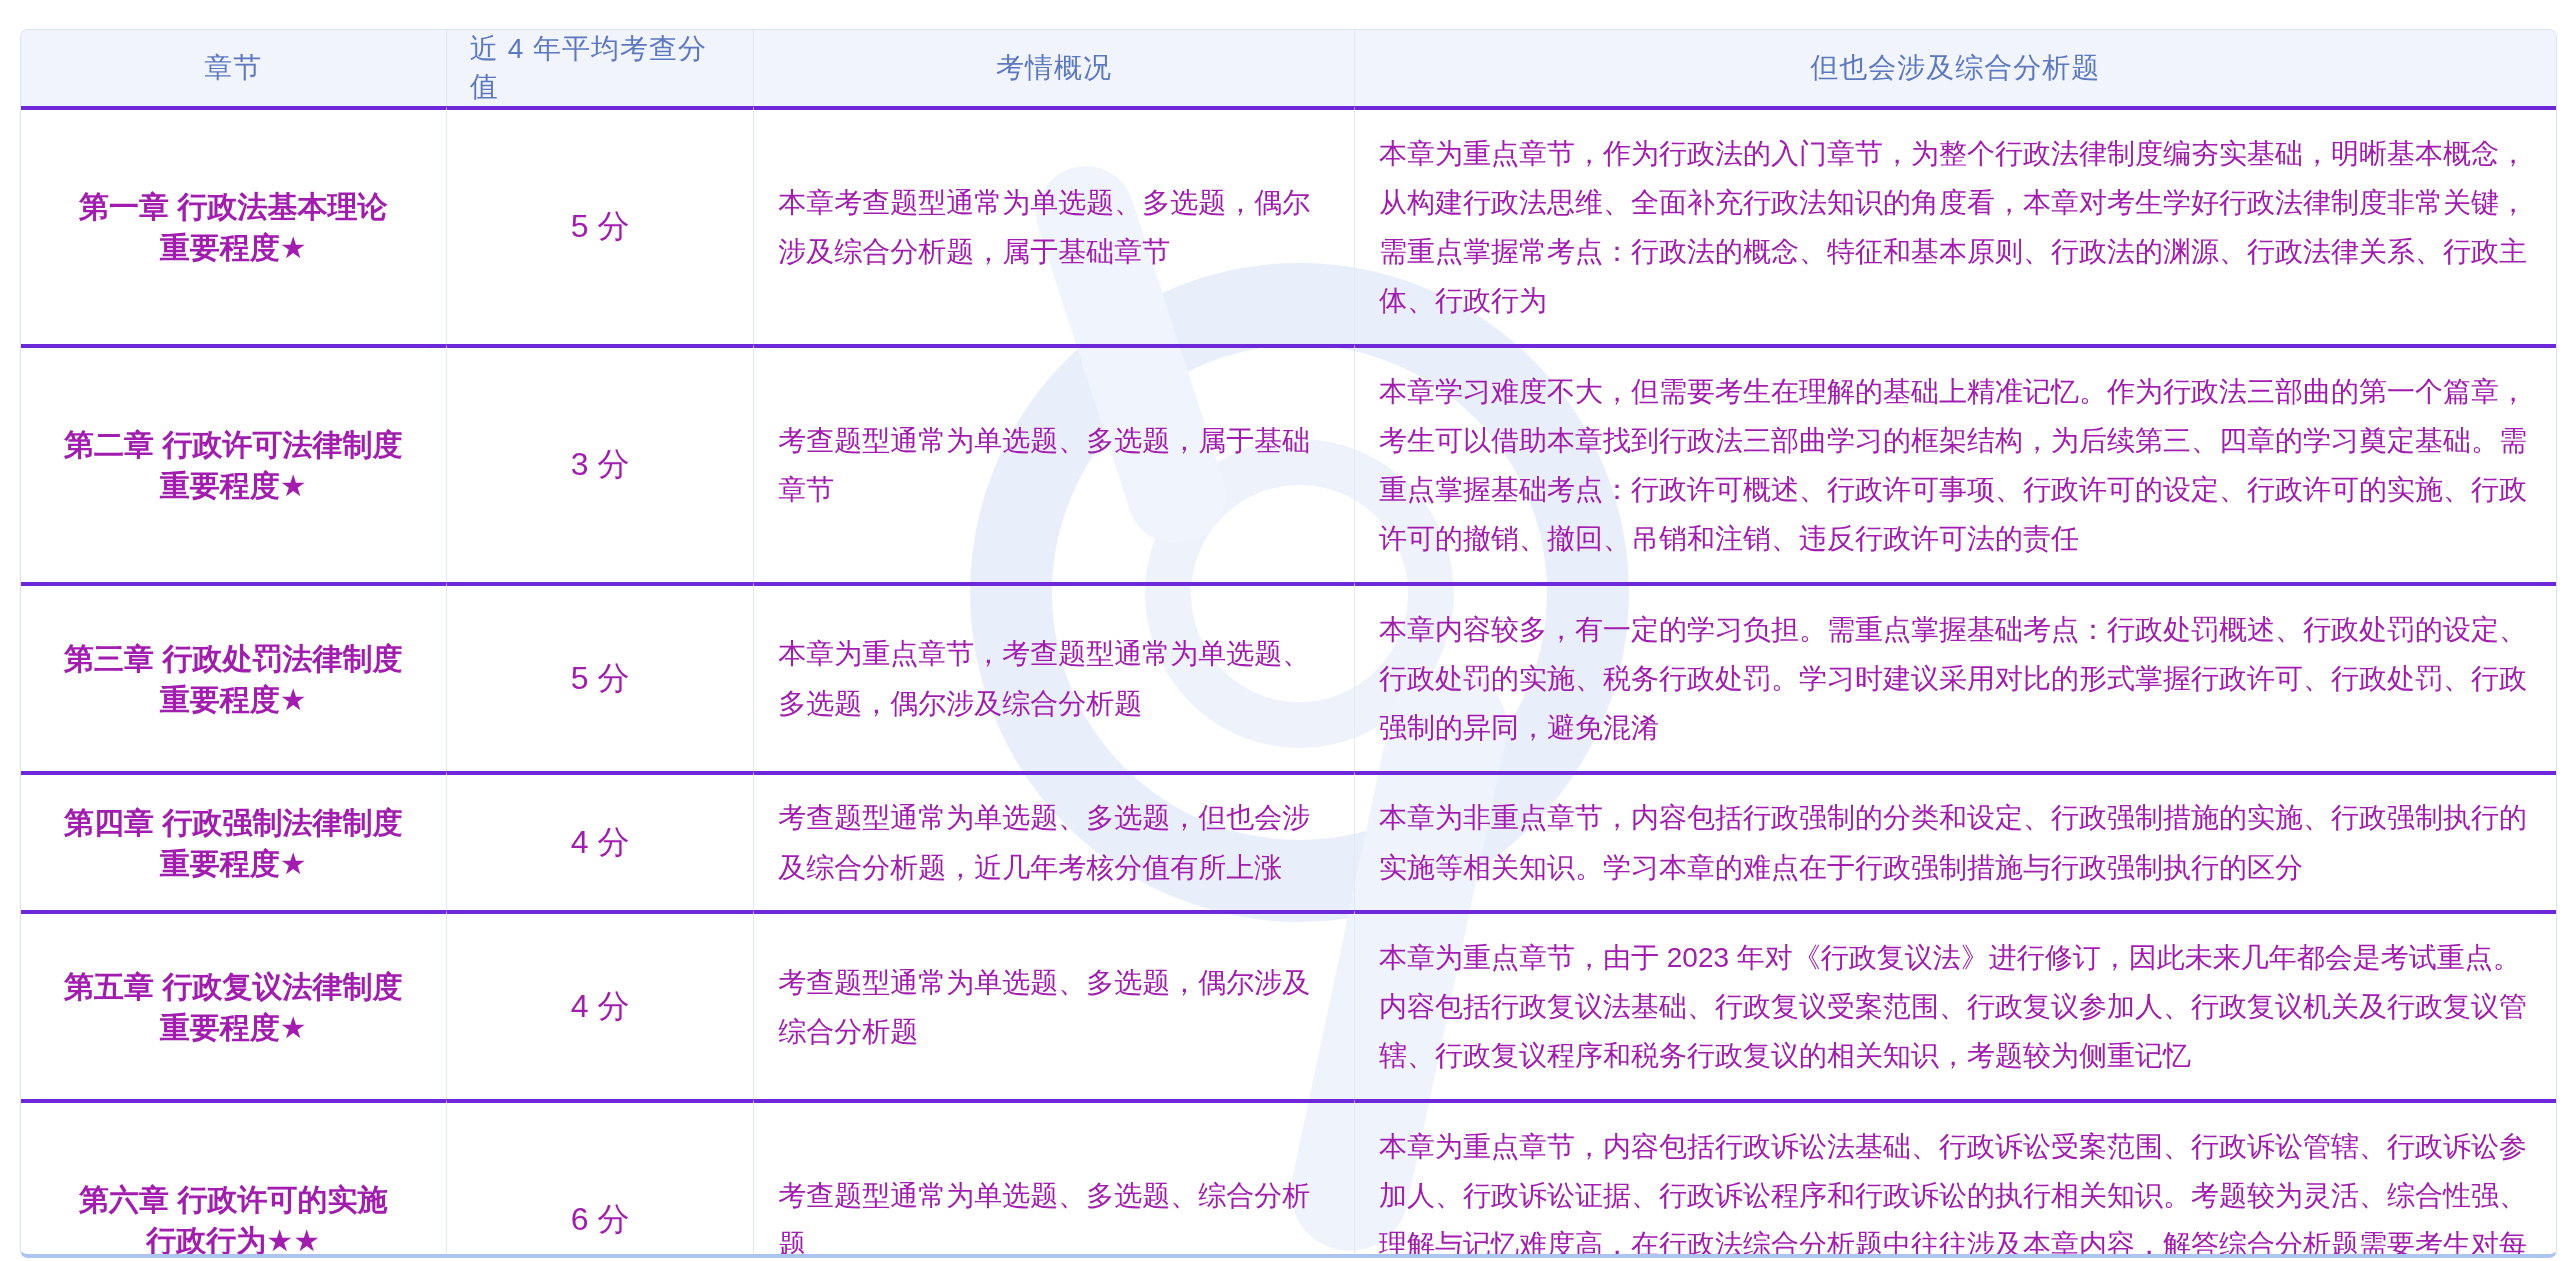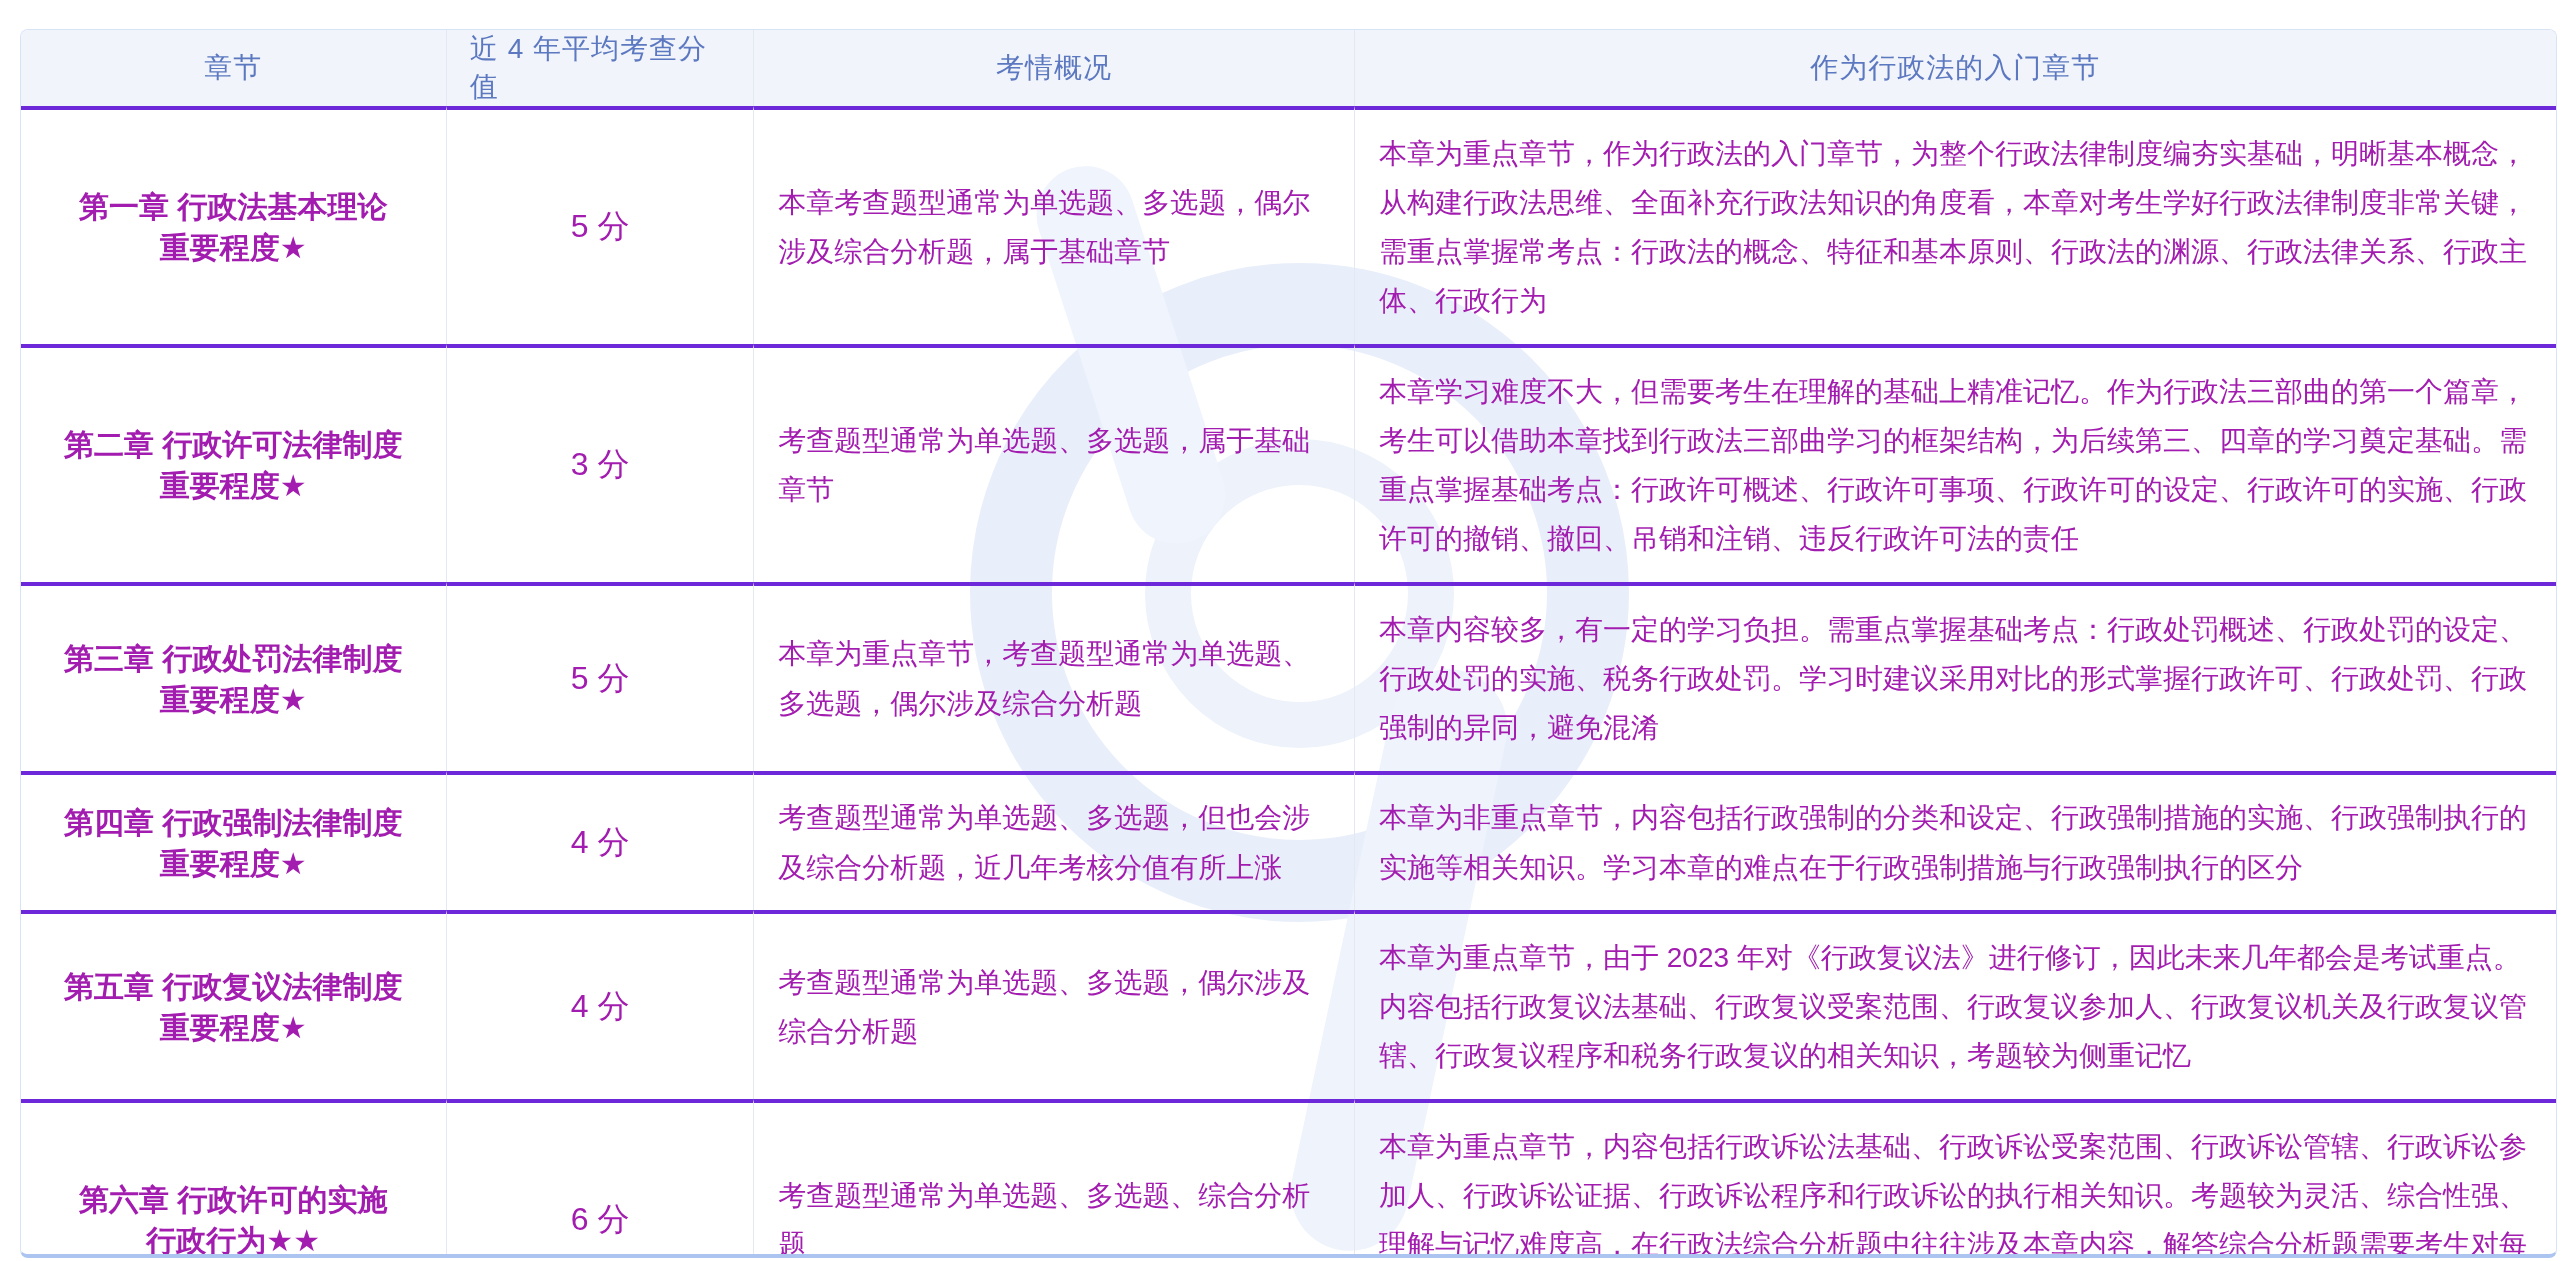--- a/index.html
+++ b/index.html
@@ -96,21 +96,21 @@
   <div class="wm wm-inner-ring"></div>
   <div class="wm wm-ribbon"></div>
   <div class="wm wm-ribbon2"></div>
 
   <div class="grid">
 
     <div class="row">
       <div class="c hc">章节</div>
       <div class="c hc">近 4 年平均考查分值</div>
       <div class="c hc">考情概况</div>
-      <div class="c hc col4">作为行政法的入门章节</div>
+      <div class="c hc col4">但也会涉及综合分析题</div>
     </div>
 
     <div class="row">
       <div class="c chapter-cell">
         <div>第一章 行政法基本理论</div>
         <div>重要程度★</div>
       </div>
       <div class="c score-cell">5 分</div>
       <div class="c text-cell">本章考查题型通常为单选题、多选题，偶尔涉及综合分析题，属于基础章节</div>
       <div class="c text-cell col4">本章为重点章节，作为行政法的入门章节，为整个行政法律制度编夯实基础，明晰基本概念，从构建行政法思维、全面补充行政法知识的角度看，本章对考生学好行政法律制度非常关键，需重点掌握常考点：行政法的概念、特征和基本原则、行政法的渊源、行政法律关系、行政主体、行政行为</div>

